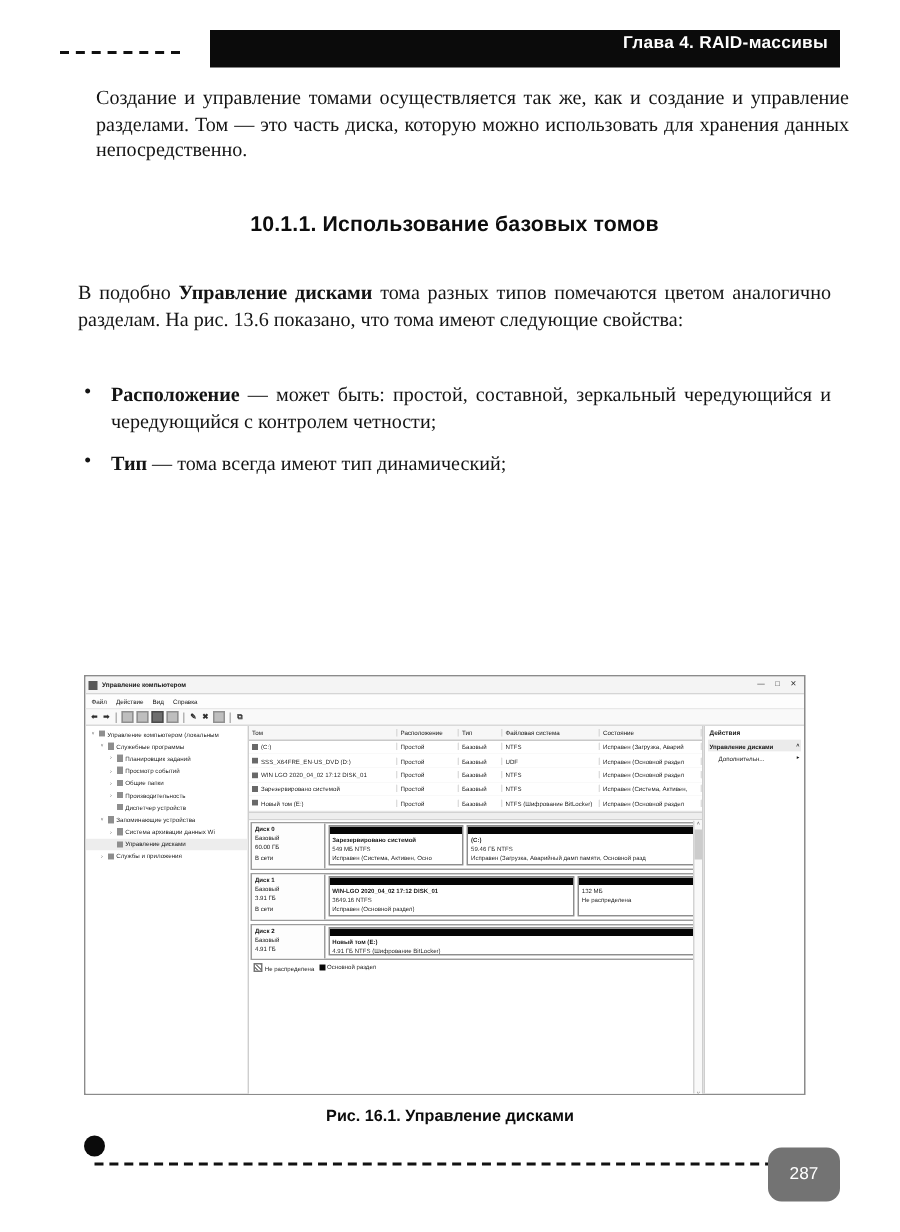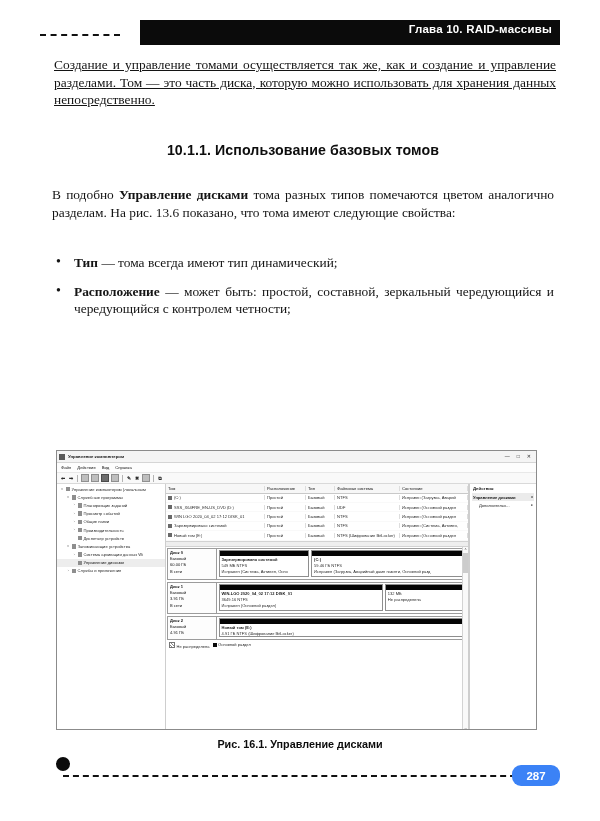--- a/index.html
+++ b/index.html
@@ -444,59 +444,59 @@
     top: 775px;
     width: 463px;
     height: 0;
     border-top: 2px dashed #111;
   }
   .pagenum {
     position: absolute;
     right: 40px;
     top: 765px;
     min-width: 34px;
-    height: 21px;
-    background: #3b82f6;
+    height: 36px;
+    background: #737373;
     border-radius: 9px;
     color: #fff;
     font-family: "Liberation Sans", sans-serif;
-    font-weight: bold;
+    font-weight: normal;
     font-size: 11.5px;
     display: flex;
     align-items: center;
     justify-content: center;
     padding: 0 7px;
   }
 </style>
 </head>
 <body>
 
 <div class="runhead">
   <div class="runhead-dashes"></div>
   <div class="runhead-bar">
-    <div class="runhead-title">Глава 10. RAID-массивы</div>
+    <div class="runhead-title">Глава 4. RAID-массивы</div>
   </div>
 </div>
 
 <div class="col">
 
-  <p class="body intro" style="position:absolute;top:56px;left:2px;width:502px;text-decoration:underline;">Создание и управление томами осуществляется так же, как и создание и управление разделами. Том — это часть диска, которую можно использовать для хранения данных непосредственно.</p>
+  <p class="body intro" style="position:absolute;top:56px;left:12px;width:502px;">Создание и управление томами осуществляется так же, как и создание и управление разделами. Том — это часть диска, которую можно использовать для хранения данных непосредственно.</p>
 
   <h2 class="sub">10.1.1. Использование базовых томов</h2>
 
   <p class="body" style="position:absolute;top:186px;left:0;width:502px;">
     <span>В подобно </span><span class="b">Управление дисками</span><span> тома разных типов помечаются цветом аналогично разделам. На рис. 13.6 показано, что тома имеют следующие свойства:</span>
   </p>
 
   <ul class="bullets">
     <li>
-      <span class="b">Тип</span><span> — тома всегда имеют тип динамический;</span>
+      <span class="b">Расположение</span><span> — может быть: простой, составной, зеркальный чередующийся и чередующийся с контролем четности;</span>
     </li>
     <li>
-      <span class="b">Расположение</span><span> — может быть: простой, составной, зеркальный чередующийся и чередующийся с контролем четности;</span>
+      <span class="b">Тип</span><span> — тома всегда имеют тип динамический;</span>
     </li>
   </ul>
 </div>
 
 <div class="figure-wrap">
   <div class="win">
 
     <div class="titlebar">
       <span class="tb-icon"></span>
       <span class="tb-text">Управление компьютером</span>

